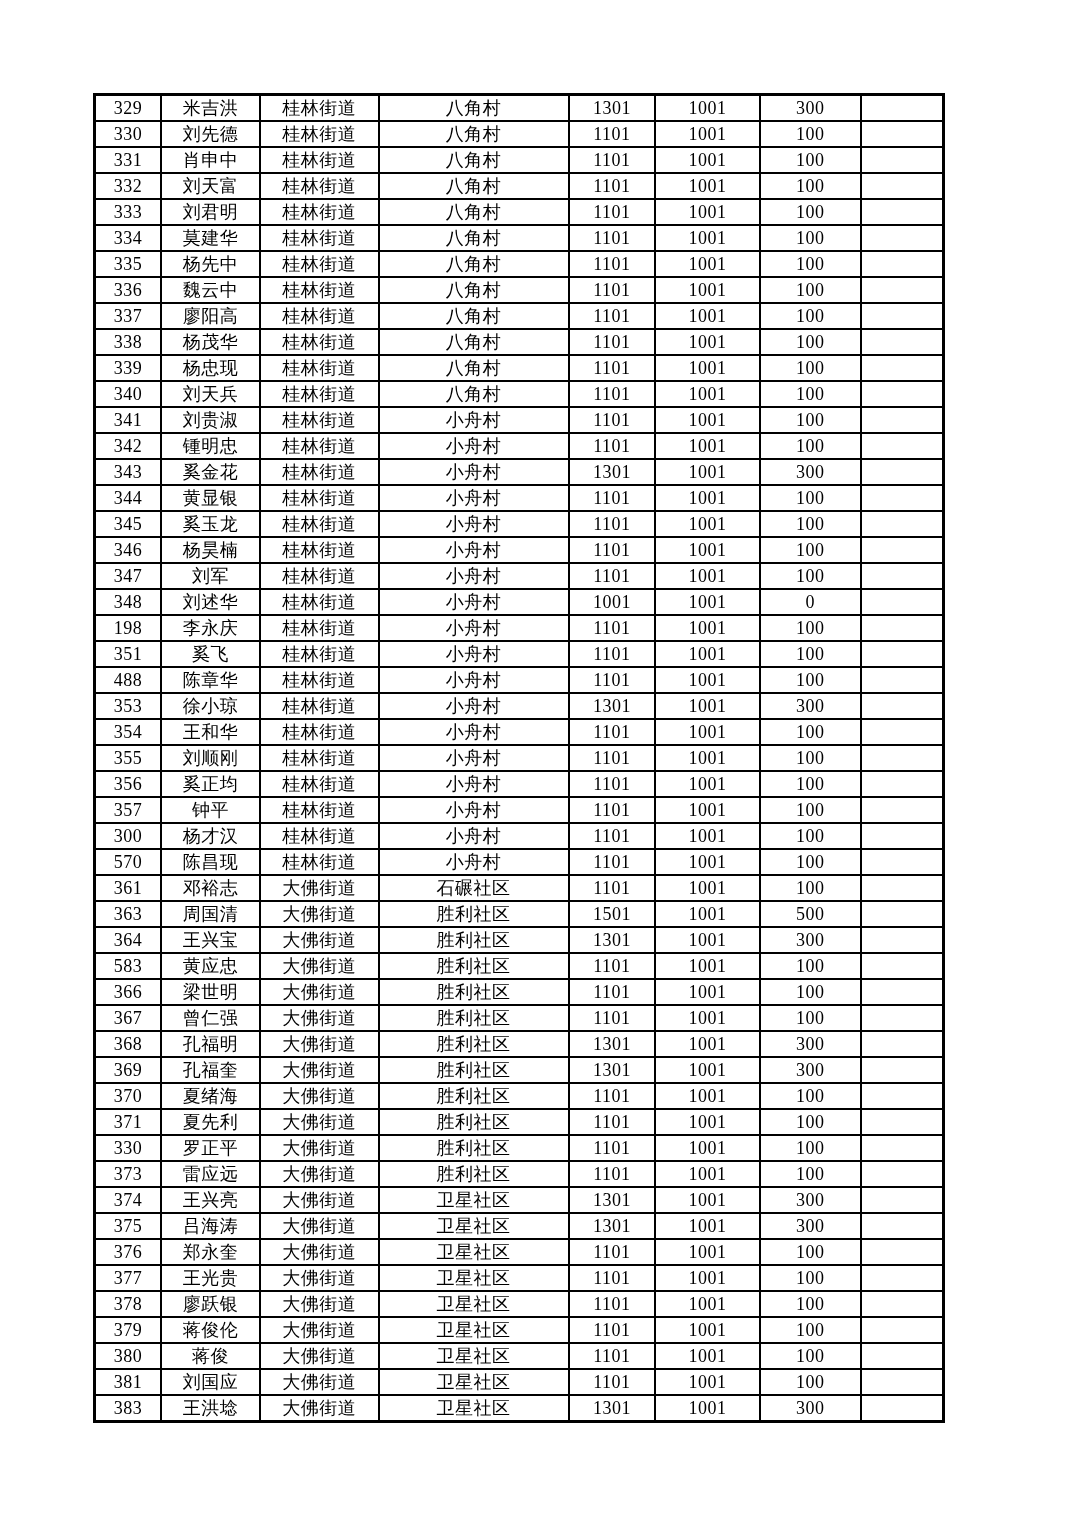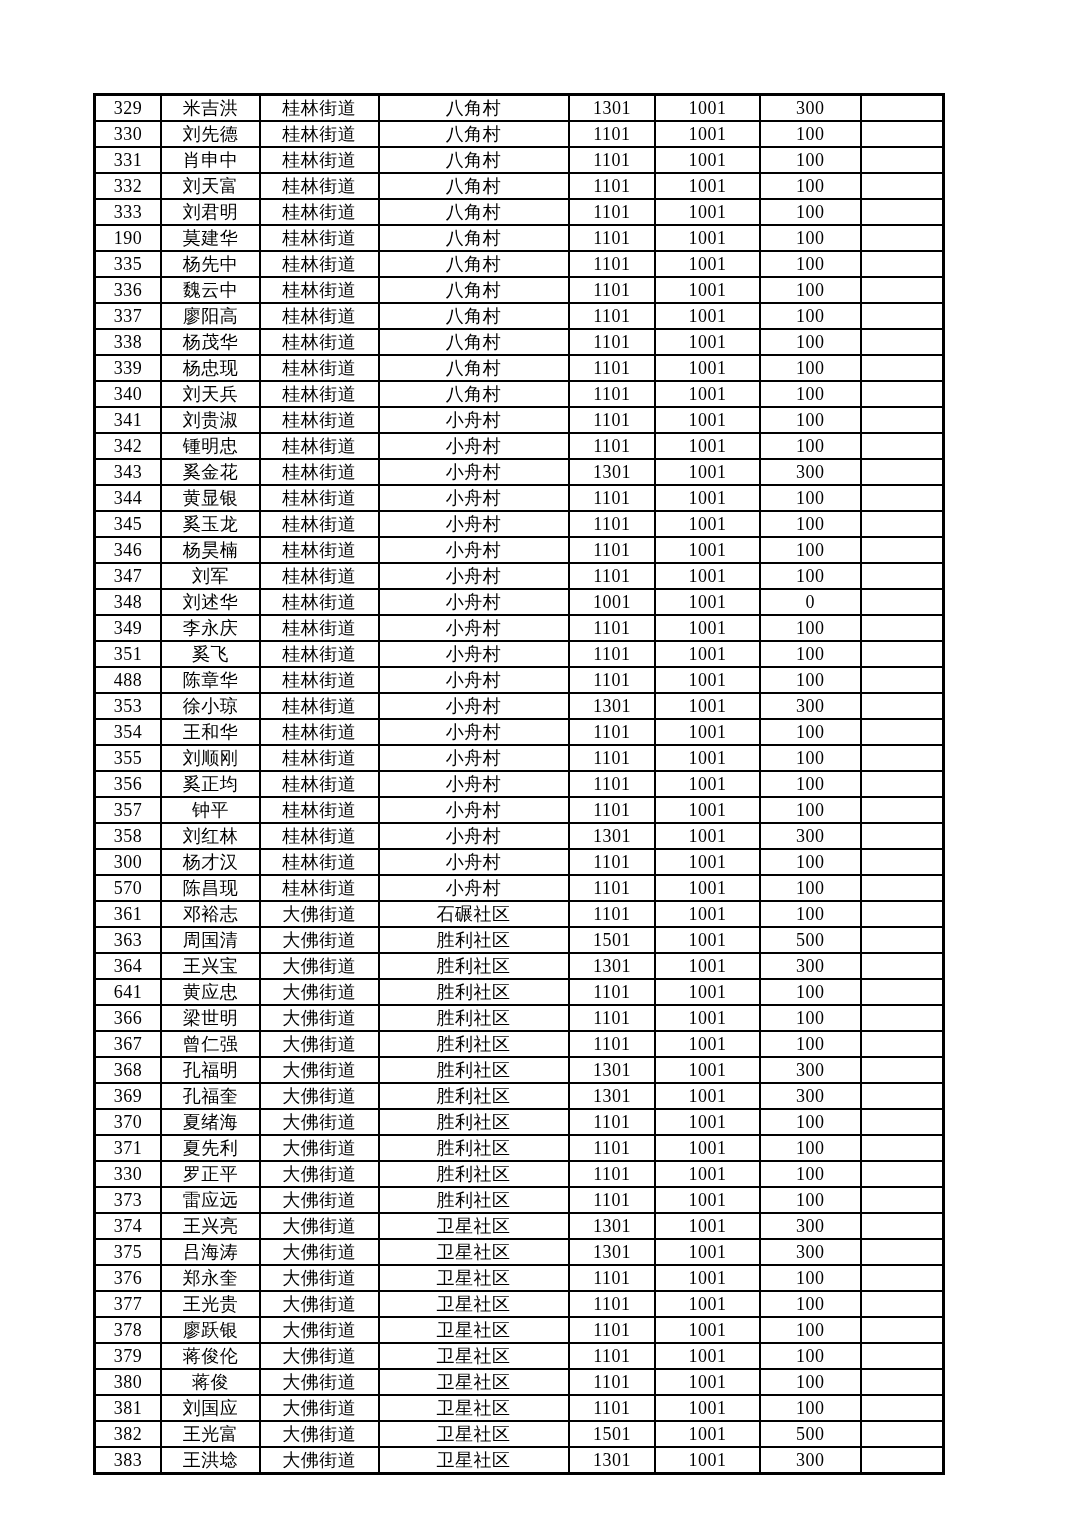--- a/index.html
+++ b/index.html
@@ -103,21 +103,21 @@
           <td class="c-no">333</td>
           <td>刘君明</td>
           <td>桂林街道</td>
           <td>八角村</td>
           <td class="c-num">1101</td>
           <td class="c-num">1001</td>
           <td class="c-num">100</td>
           <td></td>
         </tr>
         <tr>
-          <td class="c-no">190</td>
+          <td class="c-no">334</td>
           <td>莫建华</td>
           <td>桂林街道</td>
           <td>八角村</td>
           <td class="c-num">1101</td>
           <td class="c-num">1001</td>
           <td class="c-num">100</td>
           <td></td>
         </tr>
         <tr>
           <td class="c-no">335</td>
@@ -253,21 +253,21 @@
           <td class="c-no">348</td>
           <td>刘述华</td>
           <td>桂林街道</td>
           <td>小舟村</td>
           <td class="c-num">1001</td>
           <td class="c-num">1001</td>
           <td class="c-num">0</td>
           <td></td>
         </tr>
         <tr>
-          <td class="c-no">349</td>
+          <td class="c-no">198</td>
           <td>李永庆</td>
           <td>桂林街道</td>
           <td>小舟村</td>
           <td class="c-num">1101</td>
           <td class="c-num">1001</td>
           <td class="c-num">100</td>
           <td></td>
         </tr>
         <tr>
           <td class="c-no">351</td>
@@ -333,30 +333,20 @@
           <td class="c-no">357</td>
           <td>钟平</td>
           <td>桂林街道</td>
           <td>小舟村</td>
           <td class="c-num">1101</td>
           <td class="c-num">1001</td>
           <td class="c-num">100</td>
           <td></td>
         </tr>
         <tr>
-          <td class="c-no">358</td>
-          <td>刘红林</td>
-          <td>桂林街道</td>
-          <td>小舟村</td>
-          <td class="c-num">1301</td>
-          <td class="c-num">1001</td>
-          <td class="c-num">300</td>
-          <td></td>
-        </tr>
-        <tr>
           <td class="c-no">300</td>
           <td>杨才汉</td>
           <td>桂林街道</td>
           <td>小舟村</td>
           <td class="c-num">1101</td>
           <td class="c-num">1001</td>
           <td class="c-num">100</td>
           <td></td>
         </tr>
         <tr>
@@ -393,21 +383,21 @@
           <td class="c-no">364</td>
           <td>王兴宝</td>
           <td>大佛街道</td>
           <td>胜利社区</td>
           <td class="c-num">1301</td>
           <td class="c-num">1001</td>
           <td class="c-num">300</td>
           <td></td>
         </tr>
         <tr>
-          <td class="c-no">641</td>
+          <td class="c-no">583</td>
           <td>黄应忠</td>
           <td>大佛街道</td>
           <td>胜利社区</td>
           <td class="c-num">1101</td>
           <td class="c-num">1001</td>
           <td class="c-num">100</td>
           <td></td>
         </tr>
         <tr>
           <td class="c-no">366</td>
@@ -560,30 +550,20 @@
           <td></td>
         </tr>
         <tr>
           <td class="c-no">381</td>
           <td>刘国应</td>
           <td>大佛街道</td>
           <td>卫星社区</td>
           <td class="c-num">1101</td>
           <td class="c-num">1001</td>
           <td class="c-num">100</td>
-          <td></td>
-        </tr>
-        <tr>
-          <td class="c-no">382</td>
-          <td>王光富</td>
-          <td>大佛街道</td>
-          <td>卫星社区</td>
-          <td class="c-num">1501</td>
-          <td class="c-num">1001</td>
-          <td class="c-num">500</td>
           <td></td>
         </tr>
         <tr>
           <td class="c-no">383</td>
           <td>王洪埝</td>
           <td>大佛街道</td>
           <td>卫星社区</td>
           <td class="c-num">1301</td>
           <td class="c-num">1001</td>
           <td class="c-num">300</td>

